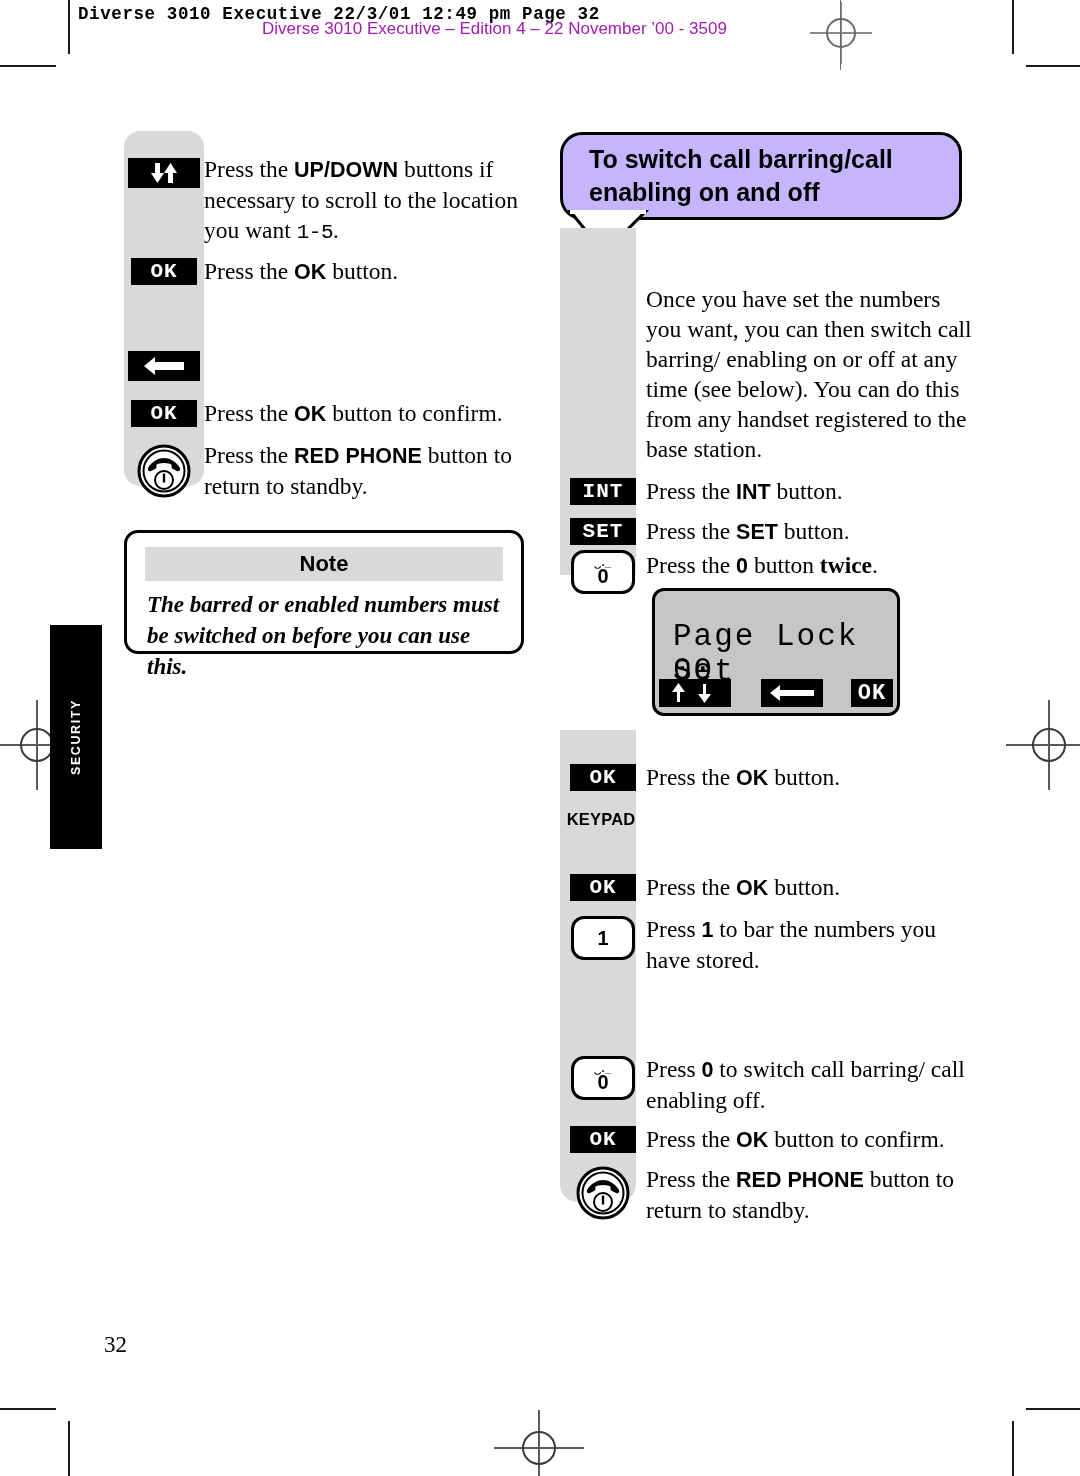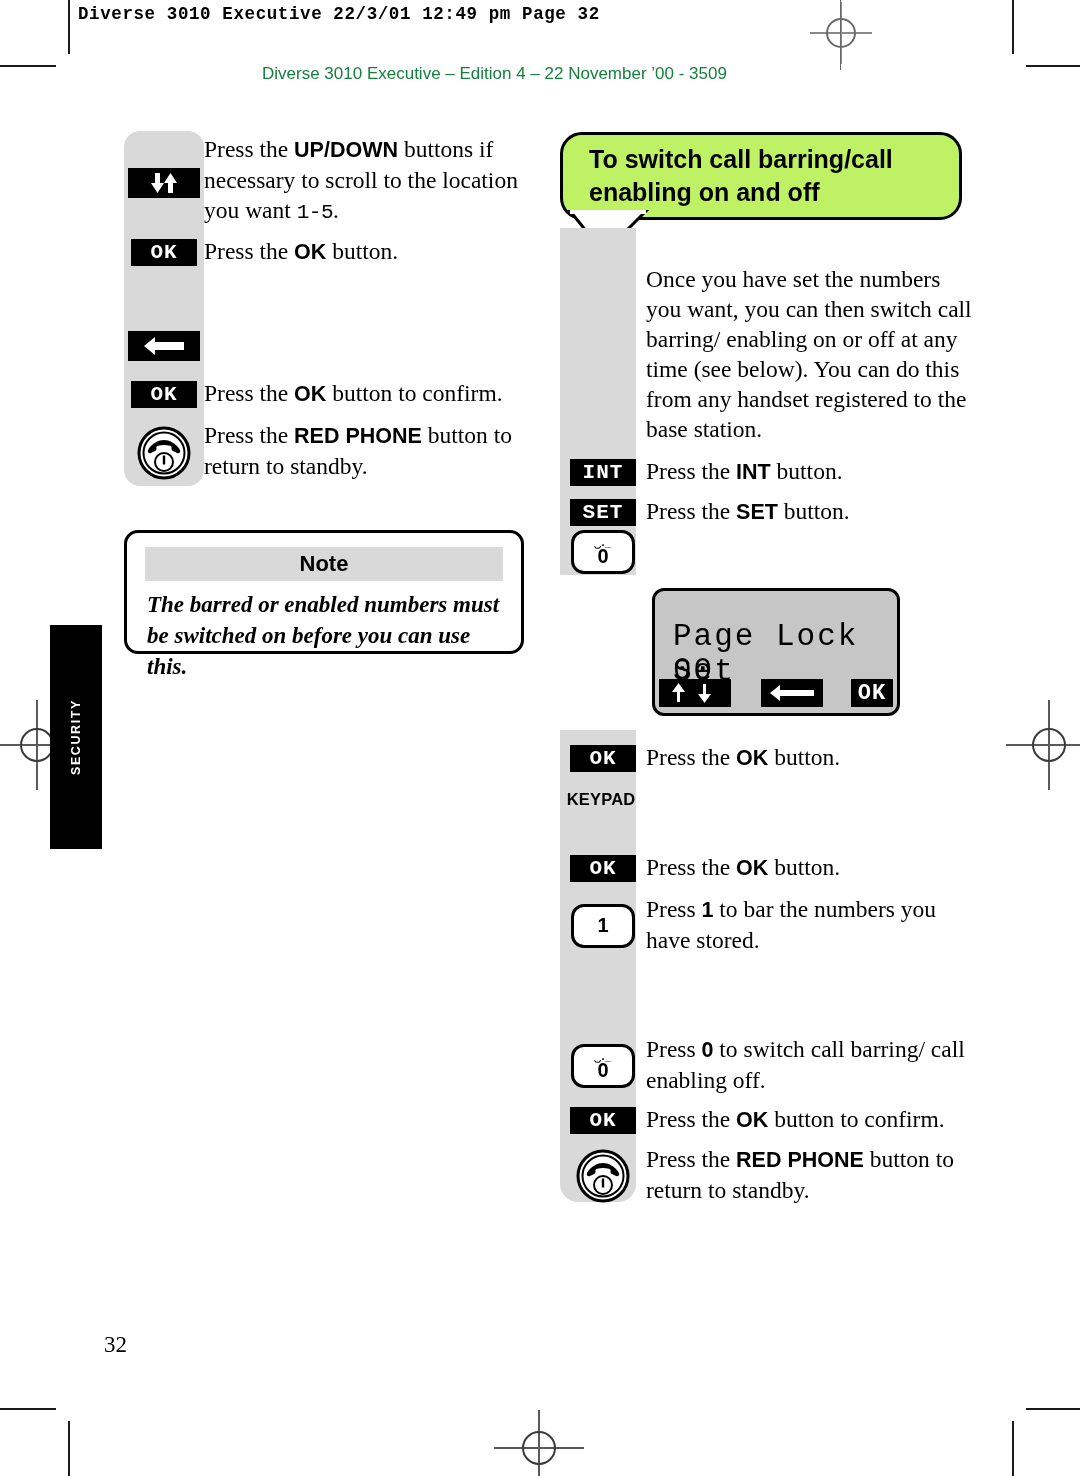--- a/index.html
+++ b/index.html
@@ -22,42 +22,42 @@
 
   
   .hdr-mono{
     position:absolute;left:78px;top:4px;
     font-family:"Liberation Mono", monospace;
     font-size:17.5px;letter-spacing:.6px;font-weight:700;white-space:nowrap;
   }
   .hdr-sans{
     position:absolute;left:262px;top:19px;
     font-family:"Liberation Sans", sans-serif;
-    font-size:17px;white-space:nowrap;color:#15803d;margin-top:45px;
+    font-size:17px;white-space:nowrap;color:#a21caf;
   }
 
   
   .sidetab{
     position:absolute;left:50px;top:625px;width:52px;height:224px;
     background:#000;
   }
   .sidetab span{
     position:absolute;left:50%;top:50%;
     transform:translate(-50%,-50%) rotate(-90deg);
     color:#fff;font-family:"Liberation Sans", sans-serif;
     font-size:12.5px;font-weight:700;letter-spacing:1.6px;white-space:nowrap;
   }
 
   
   .panel{position:absolute;background:#d9d9d9;}
   .panel.r-top{border-top-left-radius:16px;border-top-right-radius:16px;}
   .panel.r-bot{border-bottom-left-radius:16px;border-bottom-right-radius:16px;}
 
   
-  .step{position:absolute;display:flex;align-items:center;}
+  .step{position:absolute;display:flex;align-items:flex-start;margin-top:20px;}
   .step .glyphcol{width:86px;flex:0 0 86px;display:flex;justify-content:center;}
   .step .txt{font-size:23.5px;line-height:30px;}
   .b{font-family:"Liberation Sans", sans-serif;font-weight:700;font-size:21.5px;}
   .mono{font-family:"Liberation Mono", monospace;font-size:21px;letter-spacing:-0.5px;}
 
   
   .keyblk{
     background:#000;color:#fff;
     font-family:"Liberation Mono", monospace;
     font-weight:700;font-size:21px;letter-spacing:1px;
@@ -103,21 +103,21 @@
     display:flex;align-items:center;justify-content:center;
   }
   .notehdr span{font-family:"Liberation Sans", sans-serif;font-weight:700;font-size:22px;}
   .notebody{
     margin:8px 20px 0 20px;
     font-style:italic;font-weight:700;font-size:23px;line-height:31px;
   }
 
   
   .callout{
-    position:absolute;border:3px solid #000;border-radius:22px;background:#bef264;
+    position:absolute;border:3px solid #000;border-radius:22px;background:#c4b5fd;
     display:flex;align-items:center;
   }
   .callout h2{
     margin:0;padding:0 26px;
     font-family:"Liberation Sans", sans-serif;font-weight:700;
     font-size:25px;line-height:33px;
   }
   .tail{position:absolute;width:82px;height:44px;}
 
   
@@ -289,20 +289,23 @@
     </div>
   </div>
 
   <div class="step" style="left:560px;top:530px;width:420px;">
     <div class="glyphcol" style="width:86px;flex:0 0 86px;padding-top:0;">
       <div class="keyround">
         <div class="zmark">‿._</div>
         <div class="dig">0</div>
       </div>
     </div>
+    <div class="txt">
+      Press the <span class="b">0</span> button <span class="b" style="font-family:'Liberation Serif',serif;font-size:23.5px;">twice</span>.
+    </div>
   </div>
 
   <div class="lcd" style="left:652px;top:588px;width:242px;height:122px;">
     <div class="l1">Page Lock Set</div>
     <div class="l2">00</div>
     <div class="softrow">
       <div class="soft" style="left:4px;top:0;width:72px;height:28px;gap:2px;">
         <svg width="52" height="20" viewBox="0 0 52 20" aria-hidden="true">
           <polygon points="13,19 13,9 18,9 11.5,0 5,9 10,9 10,19" fill="#fff" transform="translate(-2,0)"></polygon>
           <polygon points="35,1 35,11 40,11 33.5,20 27,11 32,11 32,1" fill="#fff" transform="translate(2,0)"></polygon>

